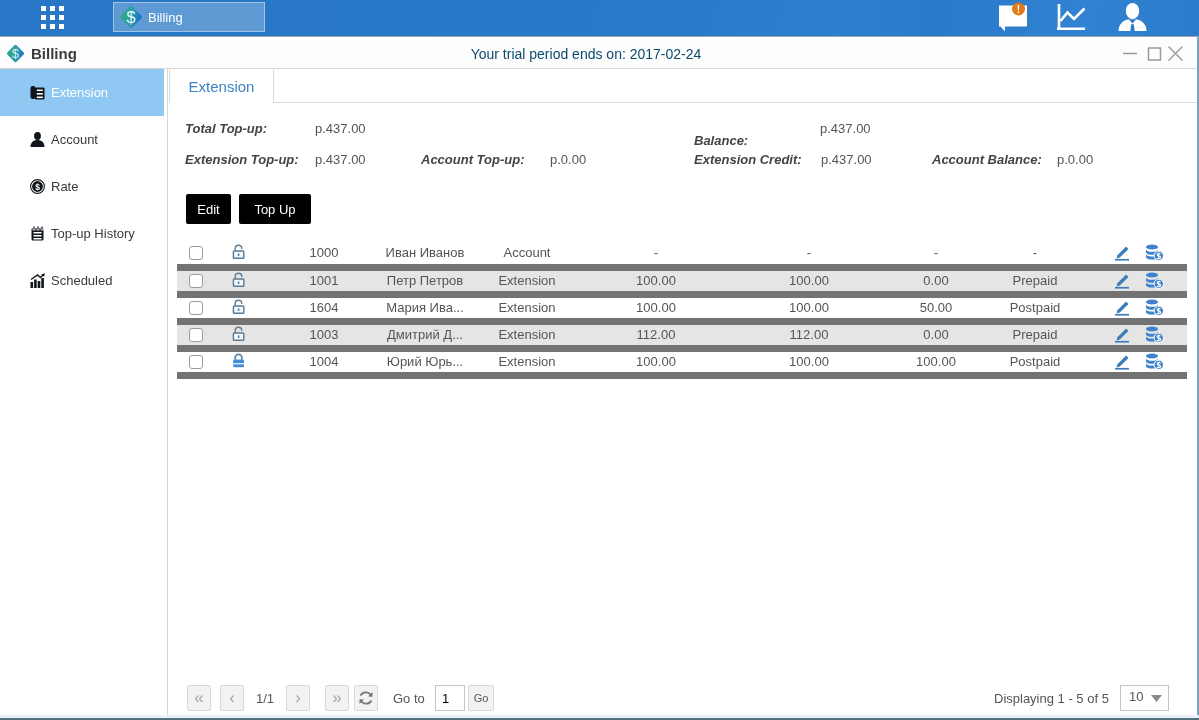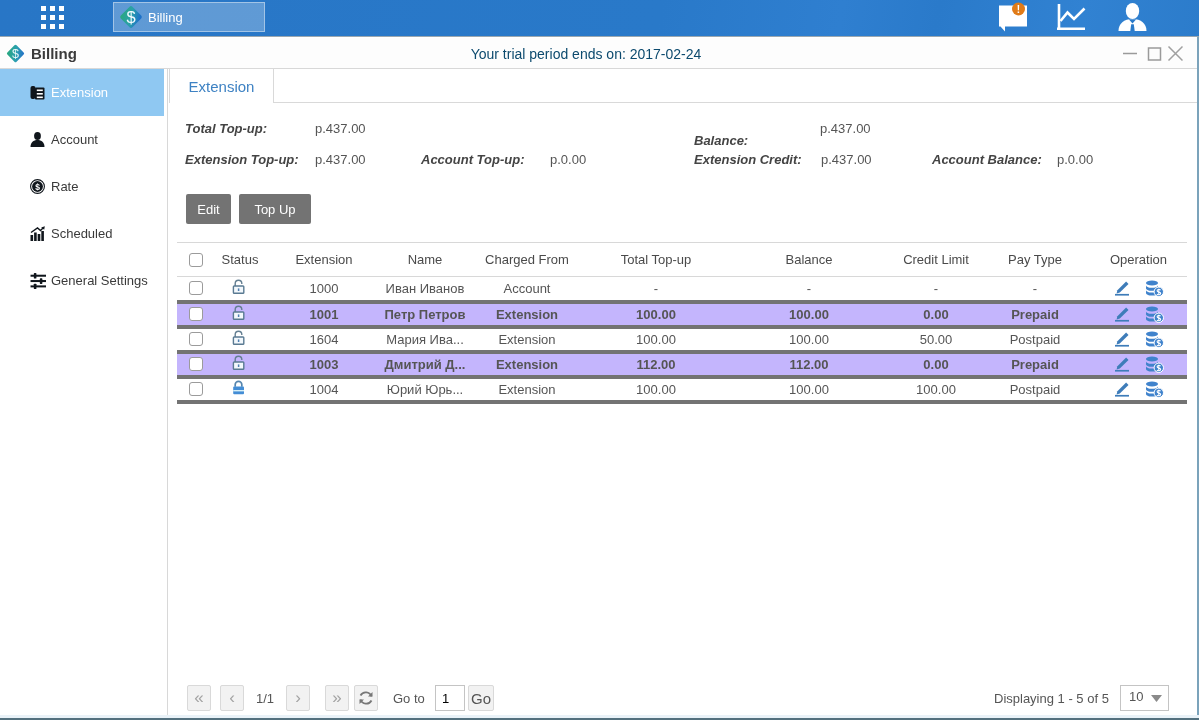--- a/index.html
+++ b/index.html
@@ -33,27 +33,27 @@
 .sitem .slab { margin-left:51px; }
 .sitem.sel { background:#8fc8f2; color:#fff; width:164px; }
 .content { position:absolute; left:169px; top:69px; width:1028px; height:646px; background:#fff; }
 .tabstrip { position:absolute; left:0; top:0; width:1028px; height:34px; }
 .tabstrip .line { position:absolute; left:105px; right:0; top:33px; height:1px; background:#d9d9d9; }
 .atab { position:absolute; left:0; top:-1px; width:105px; height:35px; background:#fff;
   border:1px solid #d9d9d9; border-bottom:none; color:#3e82c3; font-size:15px;
   display:flex; align-items:center; justify-content:center; }
 .info { position:absolute; font-size:13px; color:#555; }
 .info b { color:#444;font-style:italic; }
-.btn { position:absolute; background:#737373; color:#fff; font-size:13px; border-radius:2px;
+.btn { position:absolute; background:#000000; color:#fff; font-size:13px; border-radius:2px;
   display:flex; align-items:center; justify-content:center; }
 table.grid { position:absolute; left:8px; top:173px; border-collapse:collapse; table-layout:fixed; width:1010px; font-size:13px; color:#555; }
 table.grid th { font-weight:normal; color:#4a4a4a; height:34px;
   border-top:1px solid #d8d8d8; border-bottom:1px solid #d8d8d8; }
-table.grid td { height:25px; text-align:center; border-bottom:4px solid #737373; }
-table.grid tr.odd td { background:#c4b5fd;font-weight:bold; }
+table.grid td { height:25px; text-align:center; border-bottom:7px solid #737373; }
+table.grid tr.odd td { background:#e5e5e5; }
 .cb { width:14px; height:14px; border:1px solid #9b9b9b; border-radius:3px; background:#fff; margin:0 auto; }
 .pager { position:absolute; left:0; top:616px; height:26px; width:1028px; font-size:13px; color:#555; }
 .pbtn { position:absolute; top:0; width:24px; height:26px; background:#f2f2f2; border:1px solid #d9d9d9; border-radius:2px;
   display:flex; align-items:center; justify-content:center; color:#a3a3a3; font-size:17px; }
 .bottomstrip { position:absolute; left:0; top:715px; width:1199px; height:5px; background:#e9f2f8; border-bottom:2px solid #53707e; }
 .rightedge { position:absolute; right:0; top:37px; width:2px; height:678px; background:#7ba3bb; }
 </style>
 </head>
 <body>
 <div class="topbar"></div>
@@ -129,39 +129,40 @@
   <div class="sitem">
       <svg class="sic" viewBox="0 0 15 15">
     <circle cx="7.5" cy="7.5" r="6.9" fill="none" stroke="#10161c" stroke-width="1.1"></circle>
     <circle cx="7.5" cy="7.5" r="5.4" fill="#10161c"></circle>
     <text x="7.5" y="10.6" font-size="8.5" font-weight="bold" fill="#fff" text-anchor="middle" font-family="Liberation Sans">$</text>
   </svg>
       <span class="slab">Rate</span>
     </div>
   <div class="sitem">
       <svg class="sic" viewBox="0 0 15 15">
+    <rect x="1.5" y="2" width="12" height="12.5" rx="1.5" fill="#10161c"></rect>
+    <rect x="3" y="0" width="2" height="4" fill="#10161c" stroke="#fff" stroke-width="0.8"></rect>
+    <rect x="7" y="0" width="2" height="4" fill="#10161c" stroke="#fff" stroke-width="0.8"></rect>
+    <rect x="11" y="0" width="2" height="4" fill="#10161c" stroke="#fff" stroke-width="0.8"></rect>
+    <rect x="3.5" y="6" width="8" height="1.5" fill="#fff"></rect>
+    <rect x="3.5" y="9" width="8" height="1.5" fill="#fff"></rect>
+    <rect x="3.5" y="12" width="8" height="1.5" fill="#fff"></rect>
+  </svg>
+      <span class="slab">Top-up History</span>
+    </div>
+  <div class="sitem">
+      <svg class="sic" viewBox="0 0 15 15">
     <rect x="0.5" y="9" width="2.6" height="6" fill="#10161c"></rect>
     <rect x="4.1" y="6.5" width="2.6" height="8.5" fill="#10161c"></rect>
     <rect x="7.7" y="8" width="2.6" height="7" fill="#10161c"></rect>
     <rect x="11.3" y="5" width="2.6" height="10" fill="#10161c"></rect>
     <path d="M1 6.5 l6.5 -4.5 3 2.5 3 -3" fill="none" stroke="#10161c" stroke-width="1.4"></path>
     <path d="M14.8 0.2 l-0.6 3.6 -3 -2.4 z" fill="#10161c"></path>
   </svg>
       <span class="slab">Scheduled</span>
-    </div>
-  <div class="sitem">
-      <svg class="sic" viewBox="0 0 15 15" style="width:16px;height:16px">
-    <rect x="0.5" y="1.6" width="14.5" height="1.9" fill="#10161c"></rect>
-    <rect x="3.6" y="0" width="2.4" height="5.2" rx="0.6" fill="#10161c"></rect>
-    <rect x="0.5" y="6.6" width="14.5" height="1.9" fill="#10161c"></rect>
-    <rect x="9.2" y="5" width="2.4" height="5.2" rx="0.6" fill="#10161c"></rect>
-    <rect x="0.5" y="11.6" width="14.5" height="1.9" fill="#10161c"></rect>
-    <rect x="3.6" y="10" width="2.4" height="5.2" rx="0.6" fill="#10161c"></rect>
-  </svg>
-      <span class="slab">General Settings</span>
     </div>
 </div>
 <div class="content">
   <div class="tabstrip">
       <div class="line"></div>
       <div class="atab">Extension</div>
     </div>
   <div class="info" style="left:16px;top:52px"><b>Total Top-up:</b></div>
   <div class="info" style="left:146px;top:52px">p.437.00</div>
   <div class="info" style="left:525px;top:64px"><b>Balance:</b></div>
@@ -183,34 +184,20 @@
         <col style="width:116px">
         <col style="width:86px">
       <col style="width:118px">
         <col style="width:140px">
         <col style="width:166px">
         <col style="width:88px">
       <col style="width:110px">
         <col style="width:97px">
     </colgroup>
     <tbody>
-        <tr>
-          <th>
-            <div class="cb"></div>
-          </th>
-          <th>Status</th>
-          <th>Extension</th>
-          <th>Name</th>
-          <th>Charged From</th>
-          <th>Total Top-up</th>
-          <th>Balance</th>
-          <th>Credit Limit</th>
-          <th>Pay Type</th>
-          <th>Operation</th>
-        </tr>
     <tr>
           <td>
             <div class="cb"></div>
           </td>
           <td><svg width="17" height="17" viewBox="0 0 17 17" style="position:relative;left:-2px">
               <path d="M5.2 8 V5.6 a3.3 3.3 0 0 1 6.6 0 v0.5" fill="none" stroke="#647f92" stroke-width="1.4"></path>
               <rect x="3.4" y="8" width="10.4" height="7.2" rx="0.8" fill="#f3f8fc" stroke="#5a7a92" stroke-width="1.4"></rect>
               <path d="M8.6 10.4 v2.6" stroke="#4e7eb1" stroke-width="1.5"></path>
             </svg></td>
           <td>1000</td>
@@ -379,21 +366,21 @@
     <div class="pbtn" style="left:156px">»</div>
     <div class="pbtn" style="left:185px">
         <svg width="14" height="14" viewBox="0 0 14 14">
           <path d="M12.5 5.5 a6 6 0 0 0 -11 -1 M1.5 8.5 a6 6 0 0 0 11 1" fill="none" stroke="#777" stroke-width="1.8"></path>
           <path d="M13.5 1 v4.5 h-4.5 z" fill="#777"></path>
           <path d="M0.5 13 v-4.5 h4.5 z" fill="#777"></path>
         </svg>
       </div>
     <span style="position:absolute;left:224px;top:6px">Go to</span>
     <input style="position: absolute; left: 266px; top: 0px; width: 30px; height: 26px; border: 1px solid rgb(196, 196, 196); font-size: 13px; padding-left: 6px; font-family: &quot;Liberation Sans&quot;, sans-serif;" value="1">
-    <div class="pbtn" style="left:299px;width:26px;color:#555;font-size:15px">Go</div>
+    <div class="pbtn" style="left:299px;width:26px;color:#555;font-size:11px">Go</div>
     <span style="position:absolute;left:825px;top:6px">Displaying 1 - 5 of 5</span>
     <div style="position:absolute;left:951px;top:0;width:49px;height:26px;border:1px solid #c4c4c4;background:#fff">
       <span style="position:absolute;left:8px;top:3px">10</span>
       <svg style="position:absolute;right:6px;top:9px" width="11" height="8" viewBox="0 0 11 8">
           <path d="M0 0 h11 l-5.5 7 z" fill="#8a8a8a"></path>
         </svg>
     </div>
   </div>
 </div>
 <div class="rightedge"></div>

